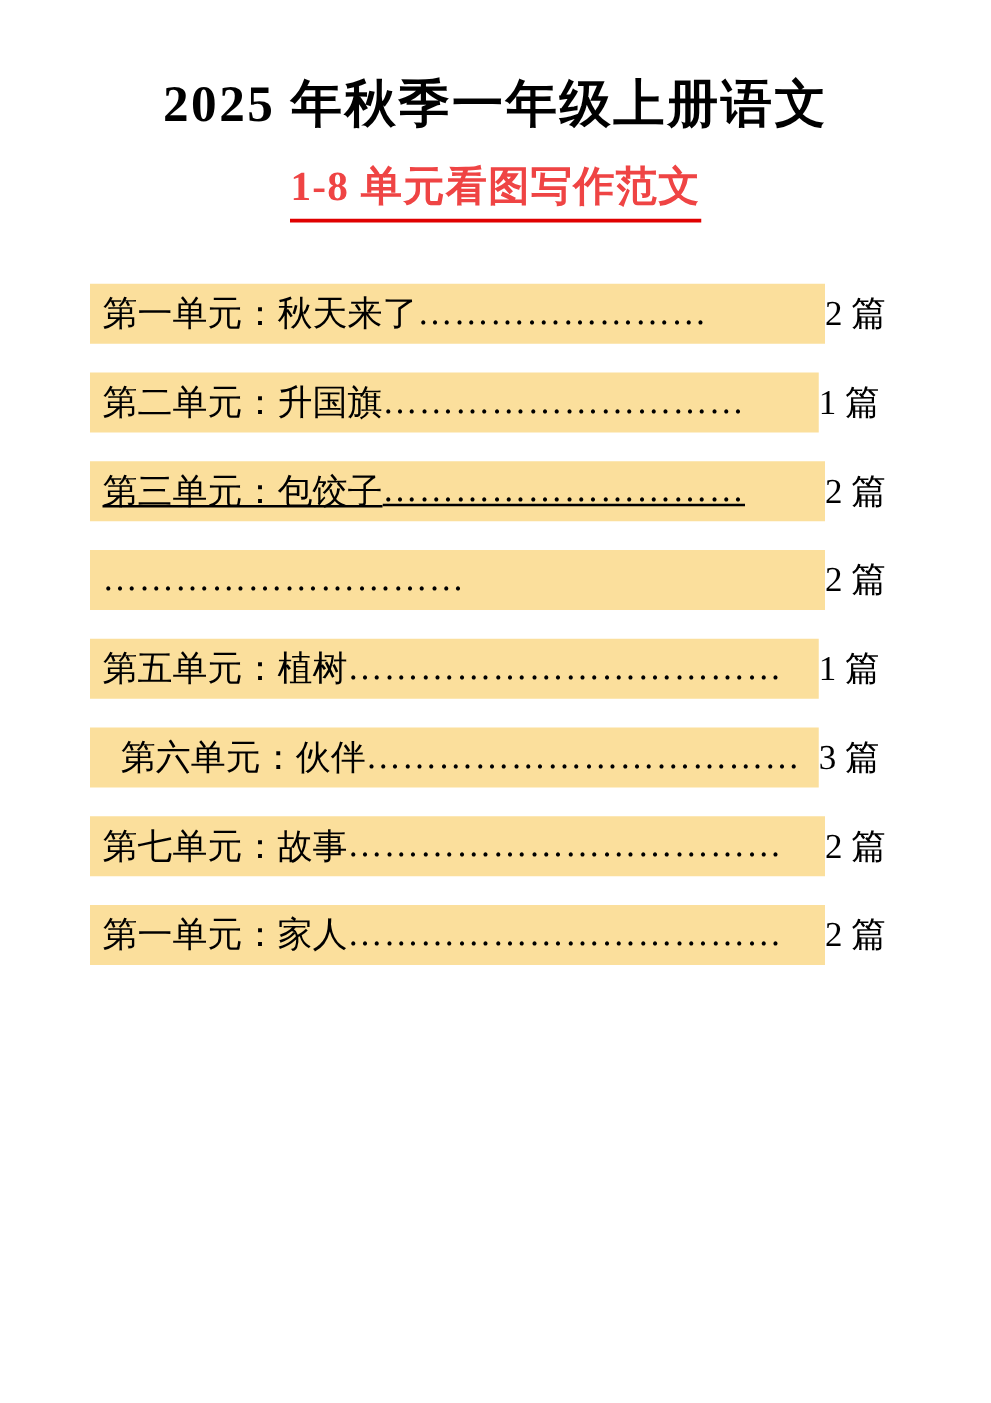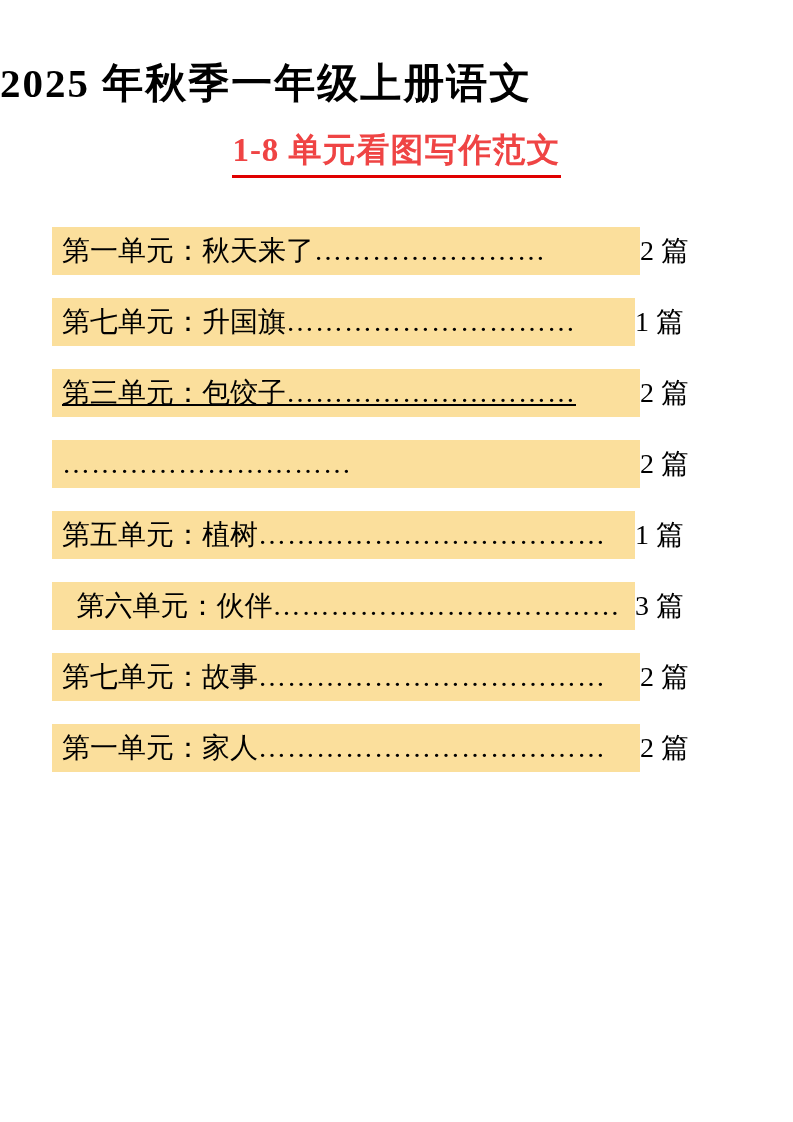--- a/index.html
+++ b/index.html
@@ -14,21 +14,21 @@
     overflow: hidden;
   }
   .page {
     position: relative;
     width: 793px;
     height: 1122px;
     box-sizing: border-box;
     padding: 0;
   }
   .title-main {
-    text-align: left;
+    text-align: center;
     font-family: "Liberation Serif", "DejaVu Serif", serif;
     font-weight: bold;
     font-size: 41px;
     letter-spacing: 2px;
     color: #000000;
     margin: 0;
     padding-top: 58px;
     line-height: 1.25;
   }
   .title-sub-wrap {
@@ -48,20 +48,21 @@
   }
   .toc {
     margin-top: 56px;
     padding: 0 52px 0 52px;
   }
   .toc-row {
     display: flex;
     align-items: center;
     margin-bottom: 37px;
     height: 34px;
+    margin-left: 20px;
   }
   .toc-row:last-child {
     margin-bottom: 0;
   }
   .hl {
     background: #fbdf9c;
     display: flex;
     align-items: center;
     height: 48px;
     flex: 0 0 auto;
@@ -116,21 +117,21 @@
     <div class="toc-row">
       <div class="hl hl-w1">
         <span class="unit-label">第一单元：秋天来了</span>
         <span class="leader">……………………</span>
       </div>
       <span class="count">2 篇</span>
     </div>
 
     <div class="toc-row">
       <div class="hl hl-w2">
-        <span class="unit-label">第七单元：升国旗</span>
+        <span class="unit-label">第二单元：升国旗</span>
         <span class="leader">…………………………</span>
       </div>
       <span class="count">1 篇</span>
     </div>
 
     <div class="toc-row">
       <div class="hl hl-w3">
         <span class="unit-label">第三单元：包饺子</span>
         <span class="leader">…………………………</span>
       </div>

